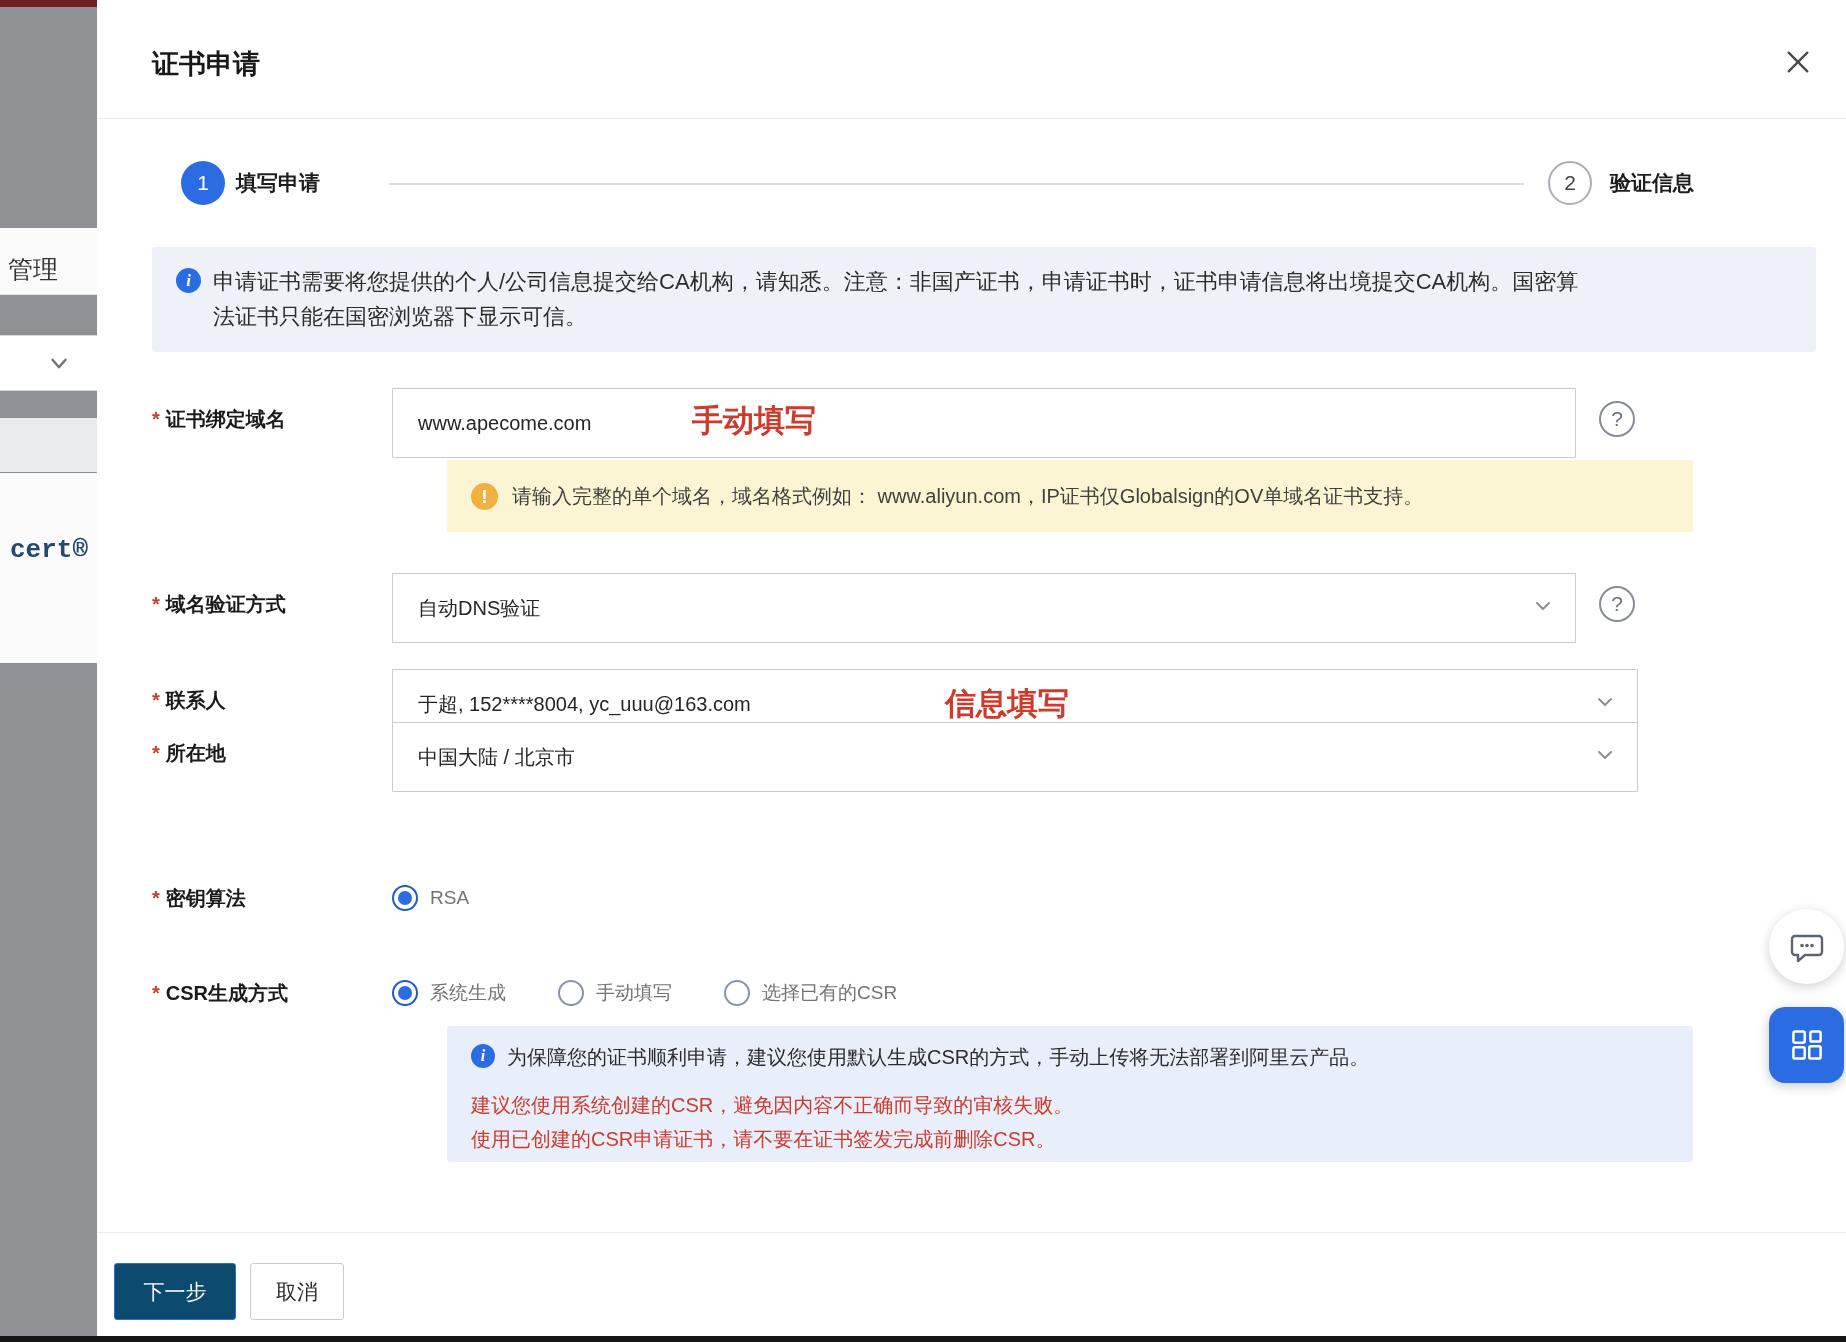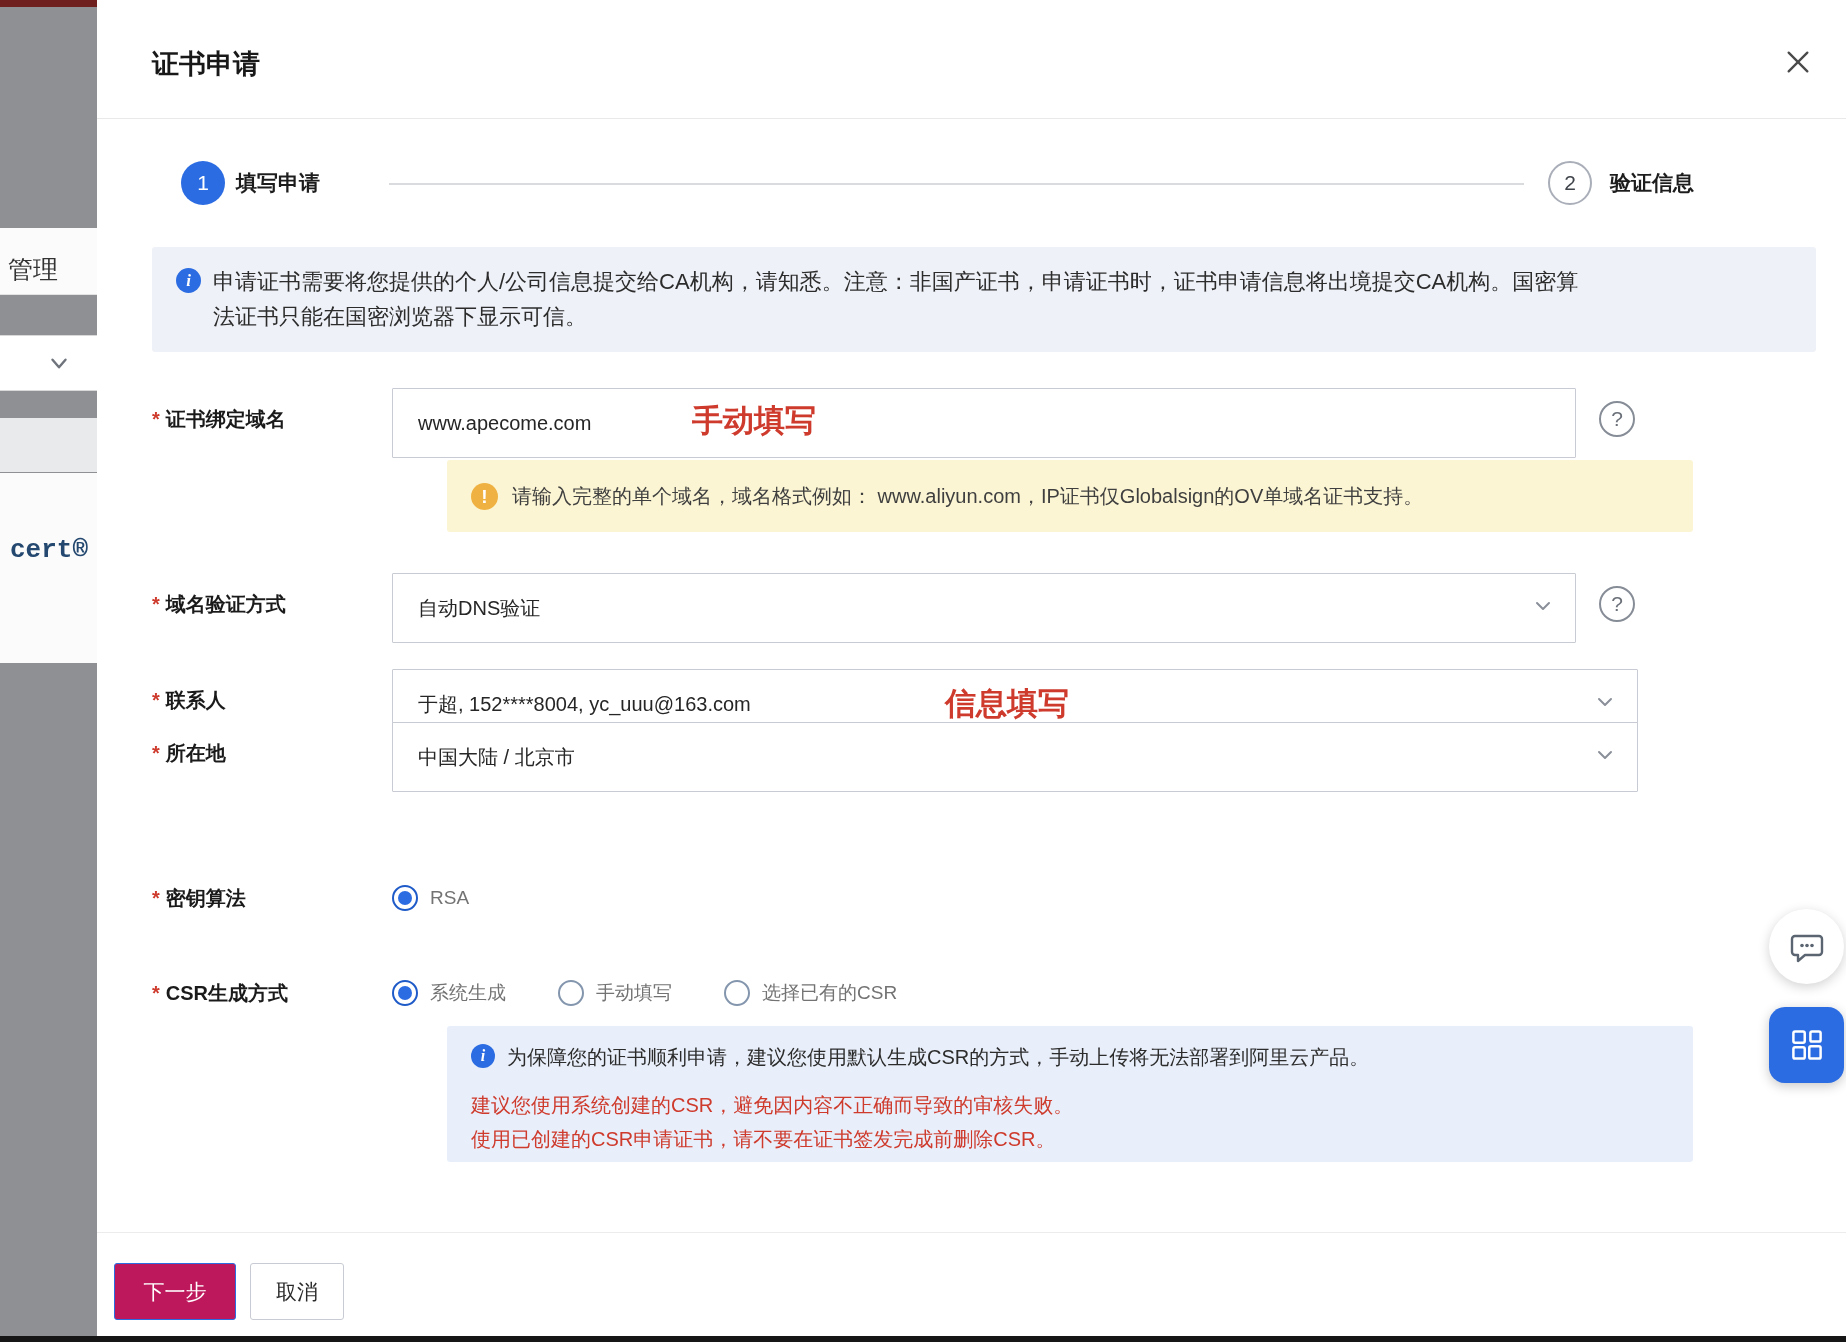--- a/index.html
+++ b/index.html
@@ -85,21 +85,21 @@
   .csr-note { display:flex; }
   .csr-note .info-icon { margin-top:2px; width:24px; height:24px; line-height:24px; font-size:16px; }
   .csr-note p { font-size:20px; color:#2c2c2c; line-height:30px; }
   .csr-red { font-size:20px; color:#ce3a2c; line-height:34px; }
   .csr-red1 { margin-top:16px; }
 
   
   .modal-footer { position:absolute; left:0; top:1232px; width:1749px; height:110px; border-top:1px solid #ececec; background:#fff; }
   .btn { position:absolute; top:30px; height:57px; border-radius:3px; font-size:21px; cursor:pointer;
     font-family:inherit; }
-  .btn-primary { left:17px; width:122px; background:#be185d; color:#fff; border:1px solid #2b6ce2; }
+  .btn-primary { left:17px; width:122px; background:#0c4a6e; color:#fff; border:1px solid #2b6ce2; }
   .btn-plain { left:153px; width:94px; background:#fff; color:#2a2a2a; border:1px solid #c8cbd3; }
 
   
   .float-chat { position:absolute; left:1769px; top:909px; width:75px; height:75px; border-radius:50%;
     background:#fff; box-shadow:0 3px 12px rgba(0,0,0,.18); border:none; cursor:pointer;
     display:flex; align-items:center; justify-content:center; }
   .float-grid { position:absolute; left:1769px; top:1007px; width:75px; height:76px; border-radius:16px;
     background:#2b6ce2; box-shadow:0 3px 12px rgba(0,0,0,.22); border:none; cursor:pointer;
     display:flex; align-items:center; justify-content:center; }
 

